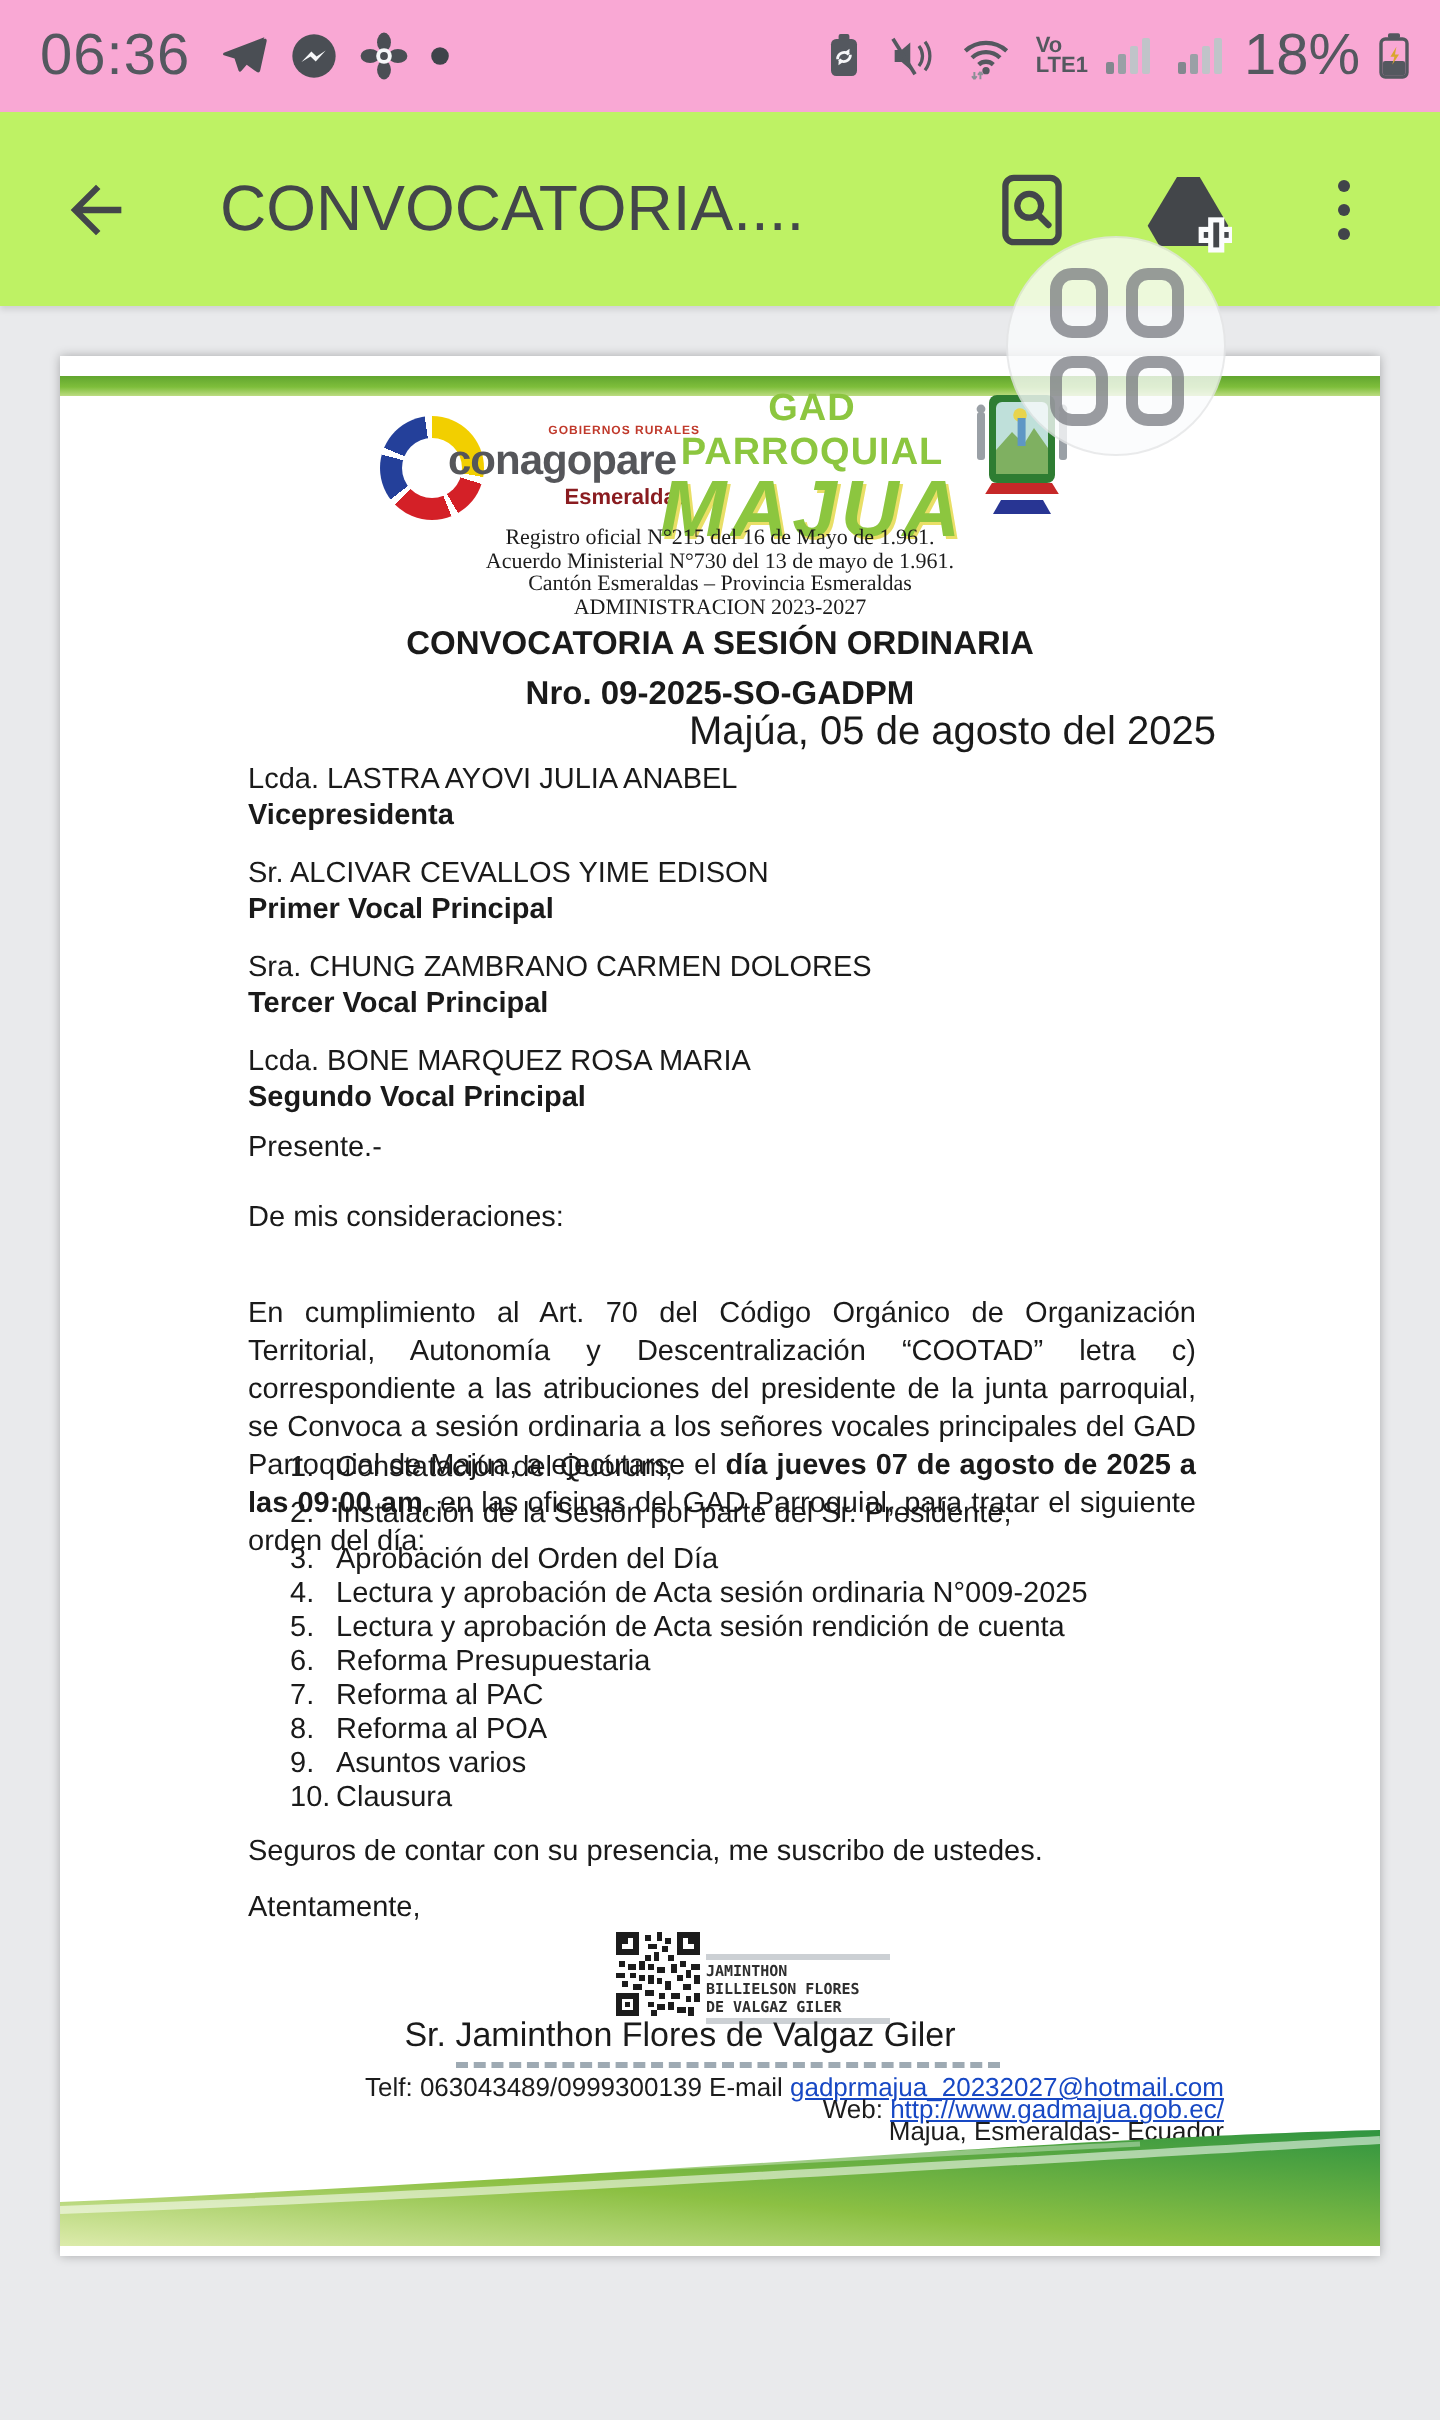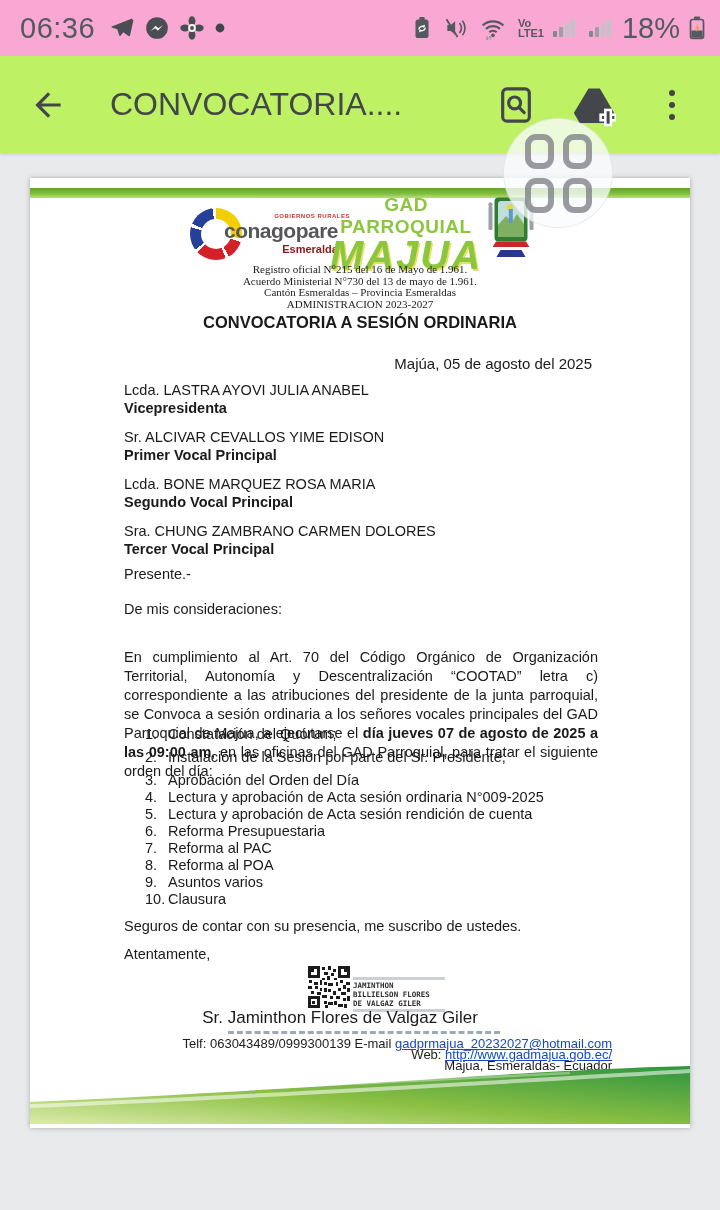--- a/index.html
+++ b/index.html
@@ -63,21 +63,21 @@
     margin-top:-5px;text-shadow:1.5px 1.5px 0 #e9df66;}
   .crest{position:absolute;left:455px;top:16px;}
 
   
   .registry{position:absolute;top:86px;left:0;width:660px;text-align:center;
     font-family:"Liberation Serif",serif;font-size:11px;line-height:11.5px;color:#1c1c1c;}
   .title1{position:absolute;top:135px;left:0;width:660px;text-align:center;
     font-size:16.5px;font-weight:700;}
   .title2{position:absolute;top:160px;left:0;width:660px;text-align:center;
     font-size:16.5px;font-weight:700;}
-  .date-line{position:absolute;top:177px;right:98px;font-size:15px;}
+  .date-line{position:absolute;top:177px;right:82px;font-size:20px;}
   .recipients{position:absolute;top:203px;left:94px;font-size:14.5px;line-height:18px;}
   .recipient{margin-bottom:11px;}
   .recipient .role{font-weight:700;}
   .present{position:absolute;top:388px;left:94px;font-size:14.5px;}
   .greeting{position:absolute;top:423px;left:94px;font-size:14.5px;}
   .body-par{position:absolute;top:455px;left:94px;width:474px;font-size:14.5px;
     line-height:19px;text-align:justify;}
   .agenda{position:absolute;top:548px;left:94px;width:474px;margin:0;padding:0;
     list-style:none;counter-reset:item;font-size:14.5px;}
   .agenda li{counter-increment:item;position:relative;padding-left:44px;line-height:17px;}
@@ -262,38 +262,39 @@
   </span>
 
   <div class="registry">
     <div>Registro oficial N°215 del 16 de Mayo de 1.961.</div>
     <div>Acuerdo Ministerial N°730 del 13 de mayo de 1.961.</div>
     <div>Cantón Esmeraldas – Provincia Esmeraldas</div>
     <div>ADMINISTRACION 2023-2027</div>
   </div>
 
   <div class="title1">CONVOCATORIA A SESIÓN ORDINARIA</div>
+  <div class="title2">Nro. 09-2025-SO-GADPM</div>
   <div class="date-line">Majúa, 05 de agosto del 2025</div>
 
   <div class="recipients">
     <div class="recipient">
       <div>Lcda. LASTRA AYOVI JULIA ANABEL</div>
       <div class="role">Vicepresidenta</div>
     </div>
     <div class="recipient">
       <div>Sr. ALCIVAR CEVALLOS YIME EDISON</div>
       <div class="role">Primer Vocal Principal</div>
     </div>
     <div class="recipient">
+      <div>Sra. CHUNG ZAMBRANO CARMEN DOLORES</div>
+      <div class="role">Tercer Vocal Principal</div>
+    </div>
+    <div class="recipient">
       <div>Lcda. BONE MARQUEZ ROSA MARIA</div>
       <div class="role">Segundo Vocal Principal</div>
-    </div>
-    <div class="recipient">
-      <div>Sra. CHUNG ZAMBRANO CARMEN DOLORES</div>
-      <div class="role">Tercer Vocal Principal</div>
     </div>
   </div>
 
   <div class="present">Presente.-</div>
   <div class="greeting">De mis consideraciones:</div>
 
   <p class="body-par"><span>En cumplimiento al Art. 70 del Código Orgánico de Organización Territorial, Autonomía y Descentralización “COOTAD” letra c) correspondiente a las atribuciones del presidente de la junta parroquial, se Convoca a sesión ordinaria a los señores vocales principales del GAD Parroquial de Majua, a ejecutarse el </span><b>día jueves  07 de agosto de 2025 a las 09:00 am</b><span>, en las oficinas del GAD Parroquial, para tratar el siguiente orden del día:</span></p>
 
   <ol class="agenda">
     <li>Constatación del Quórum;</li>

